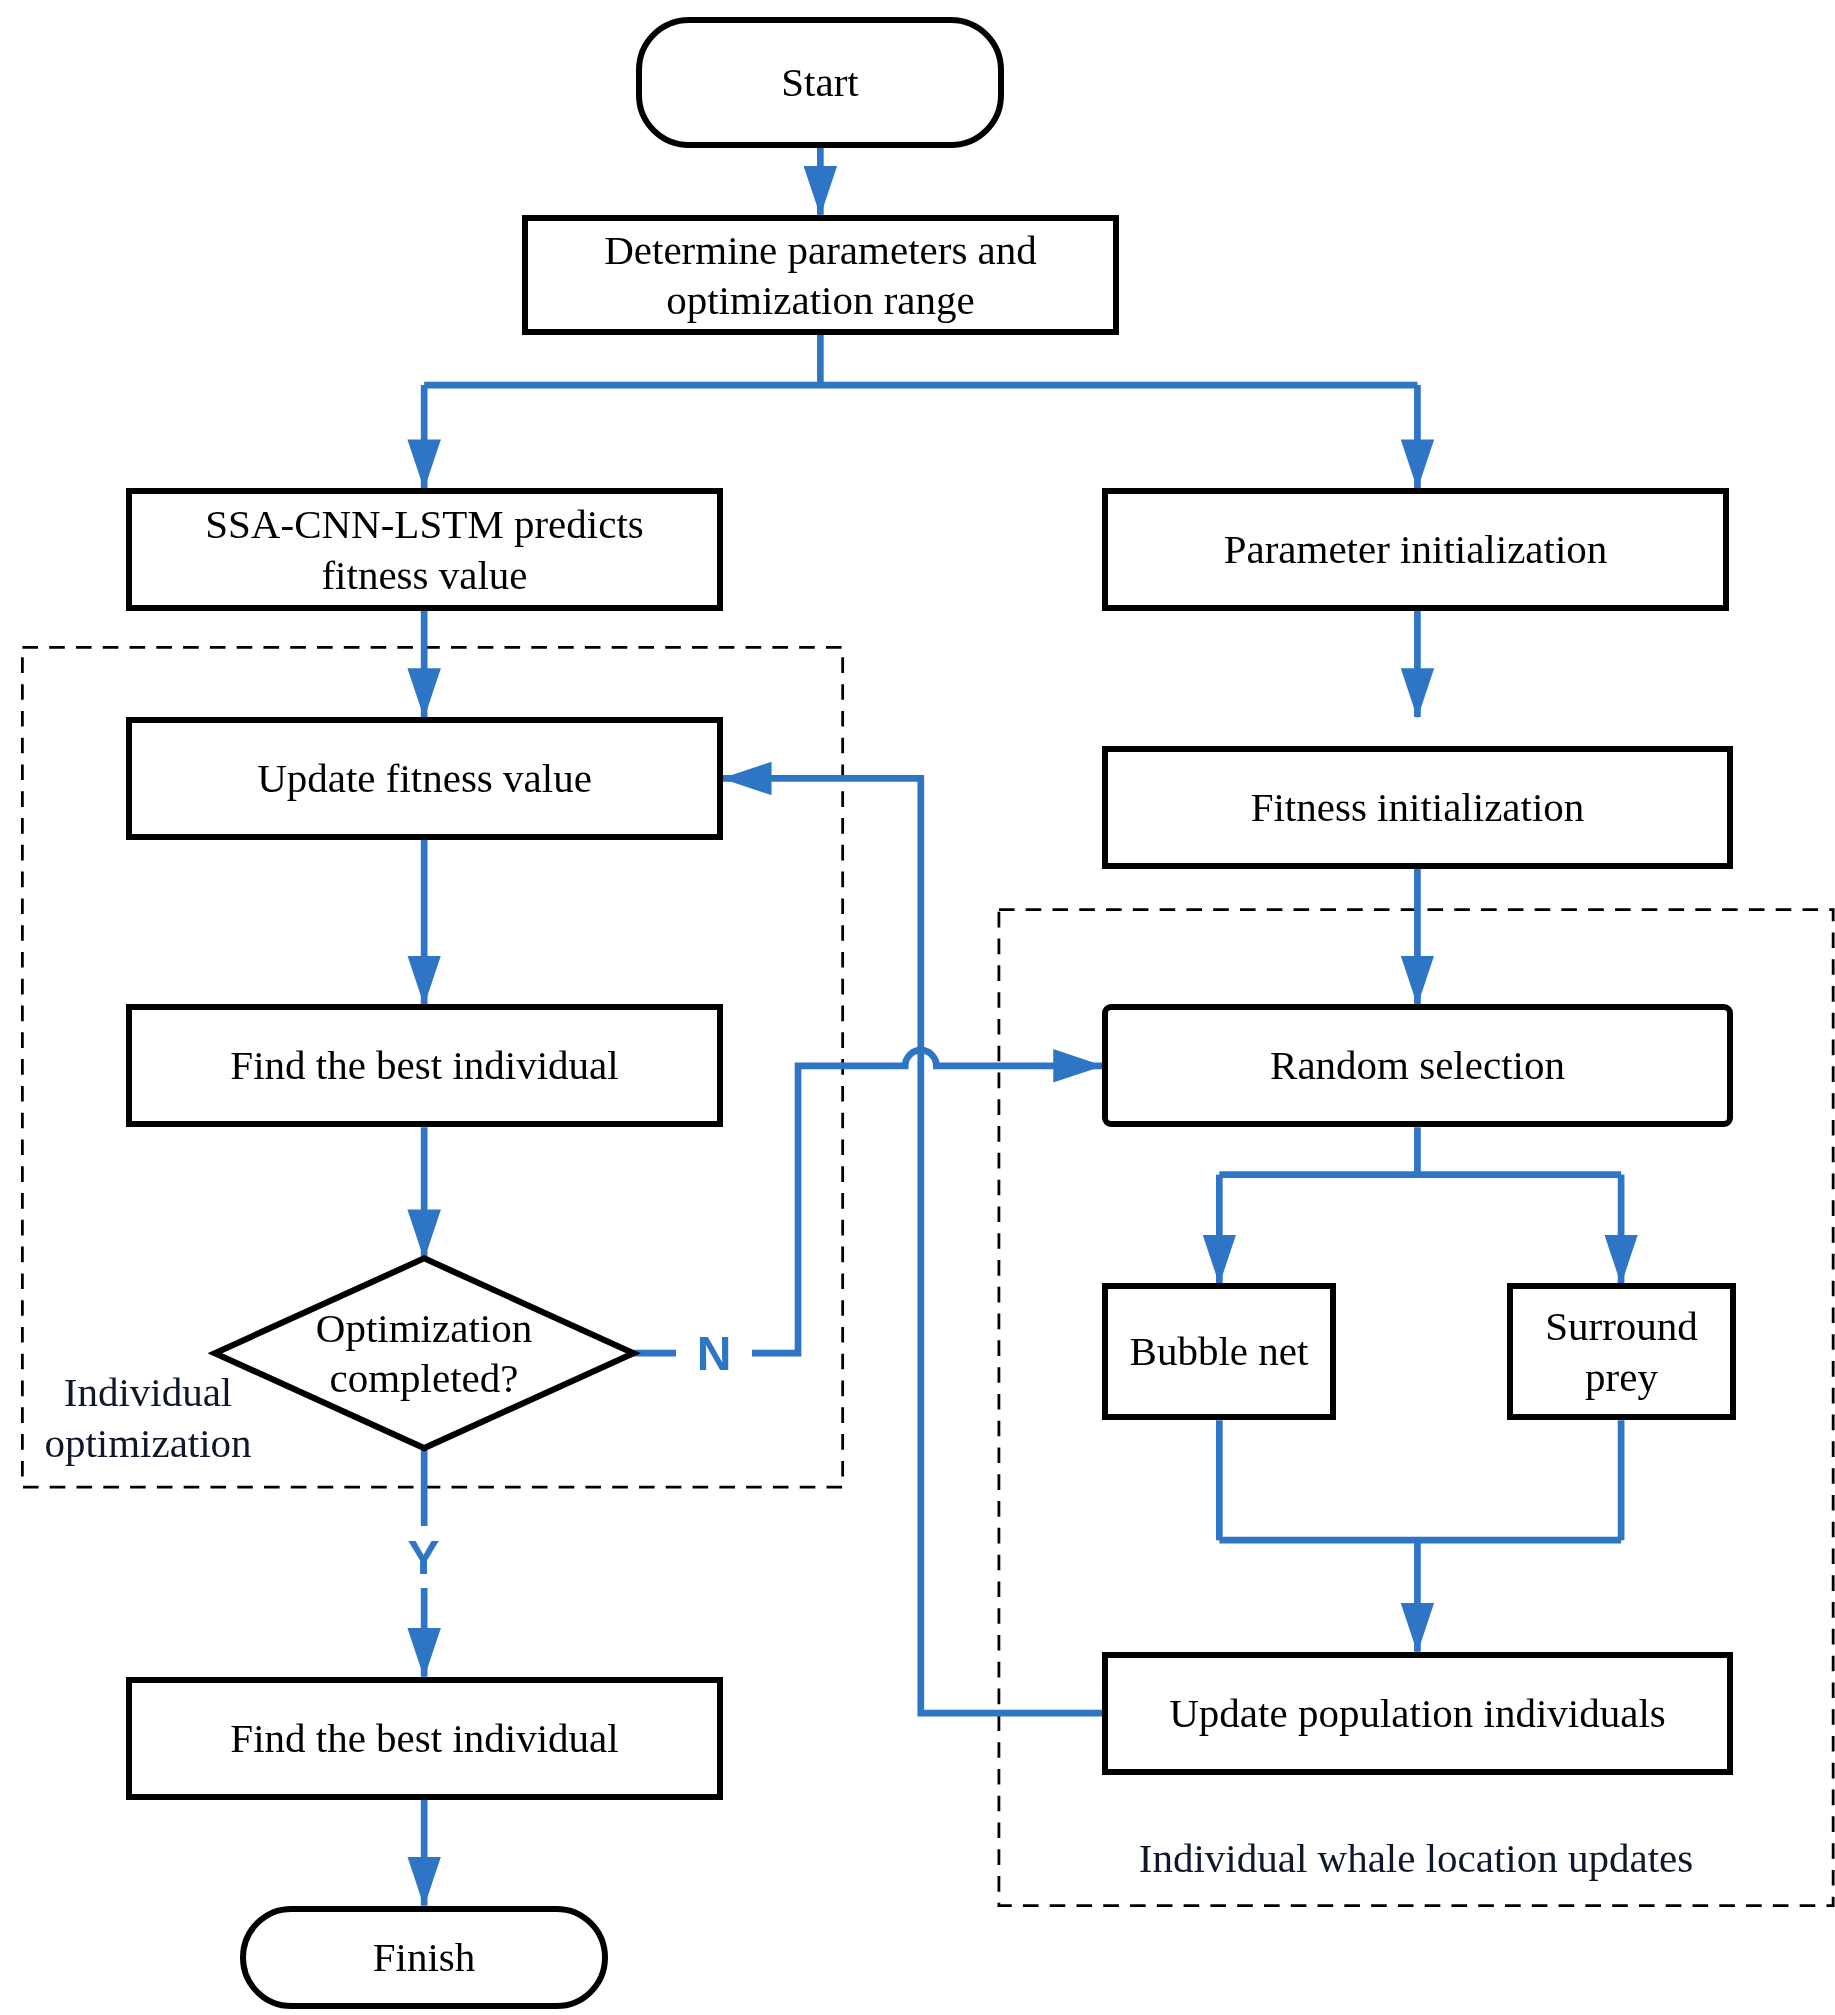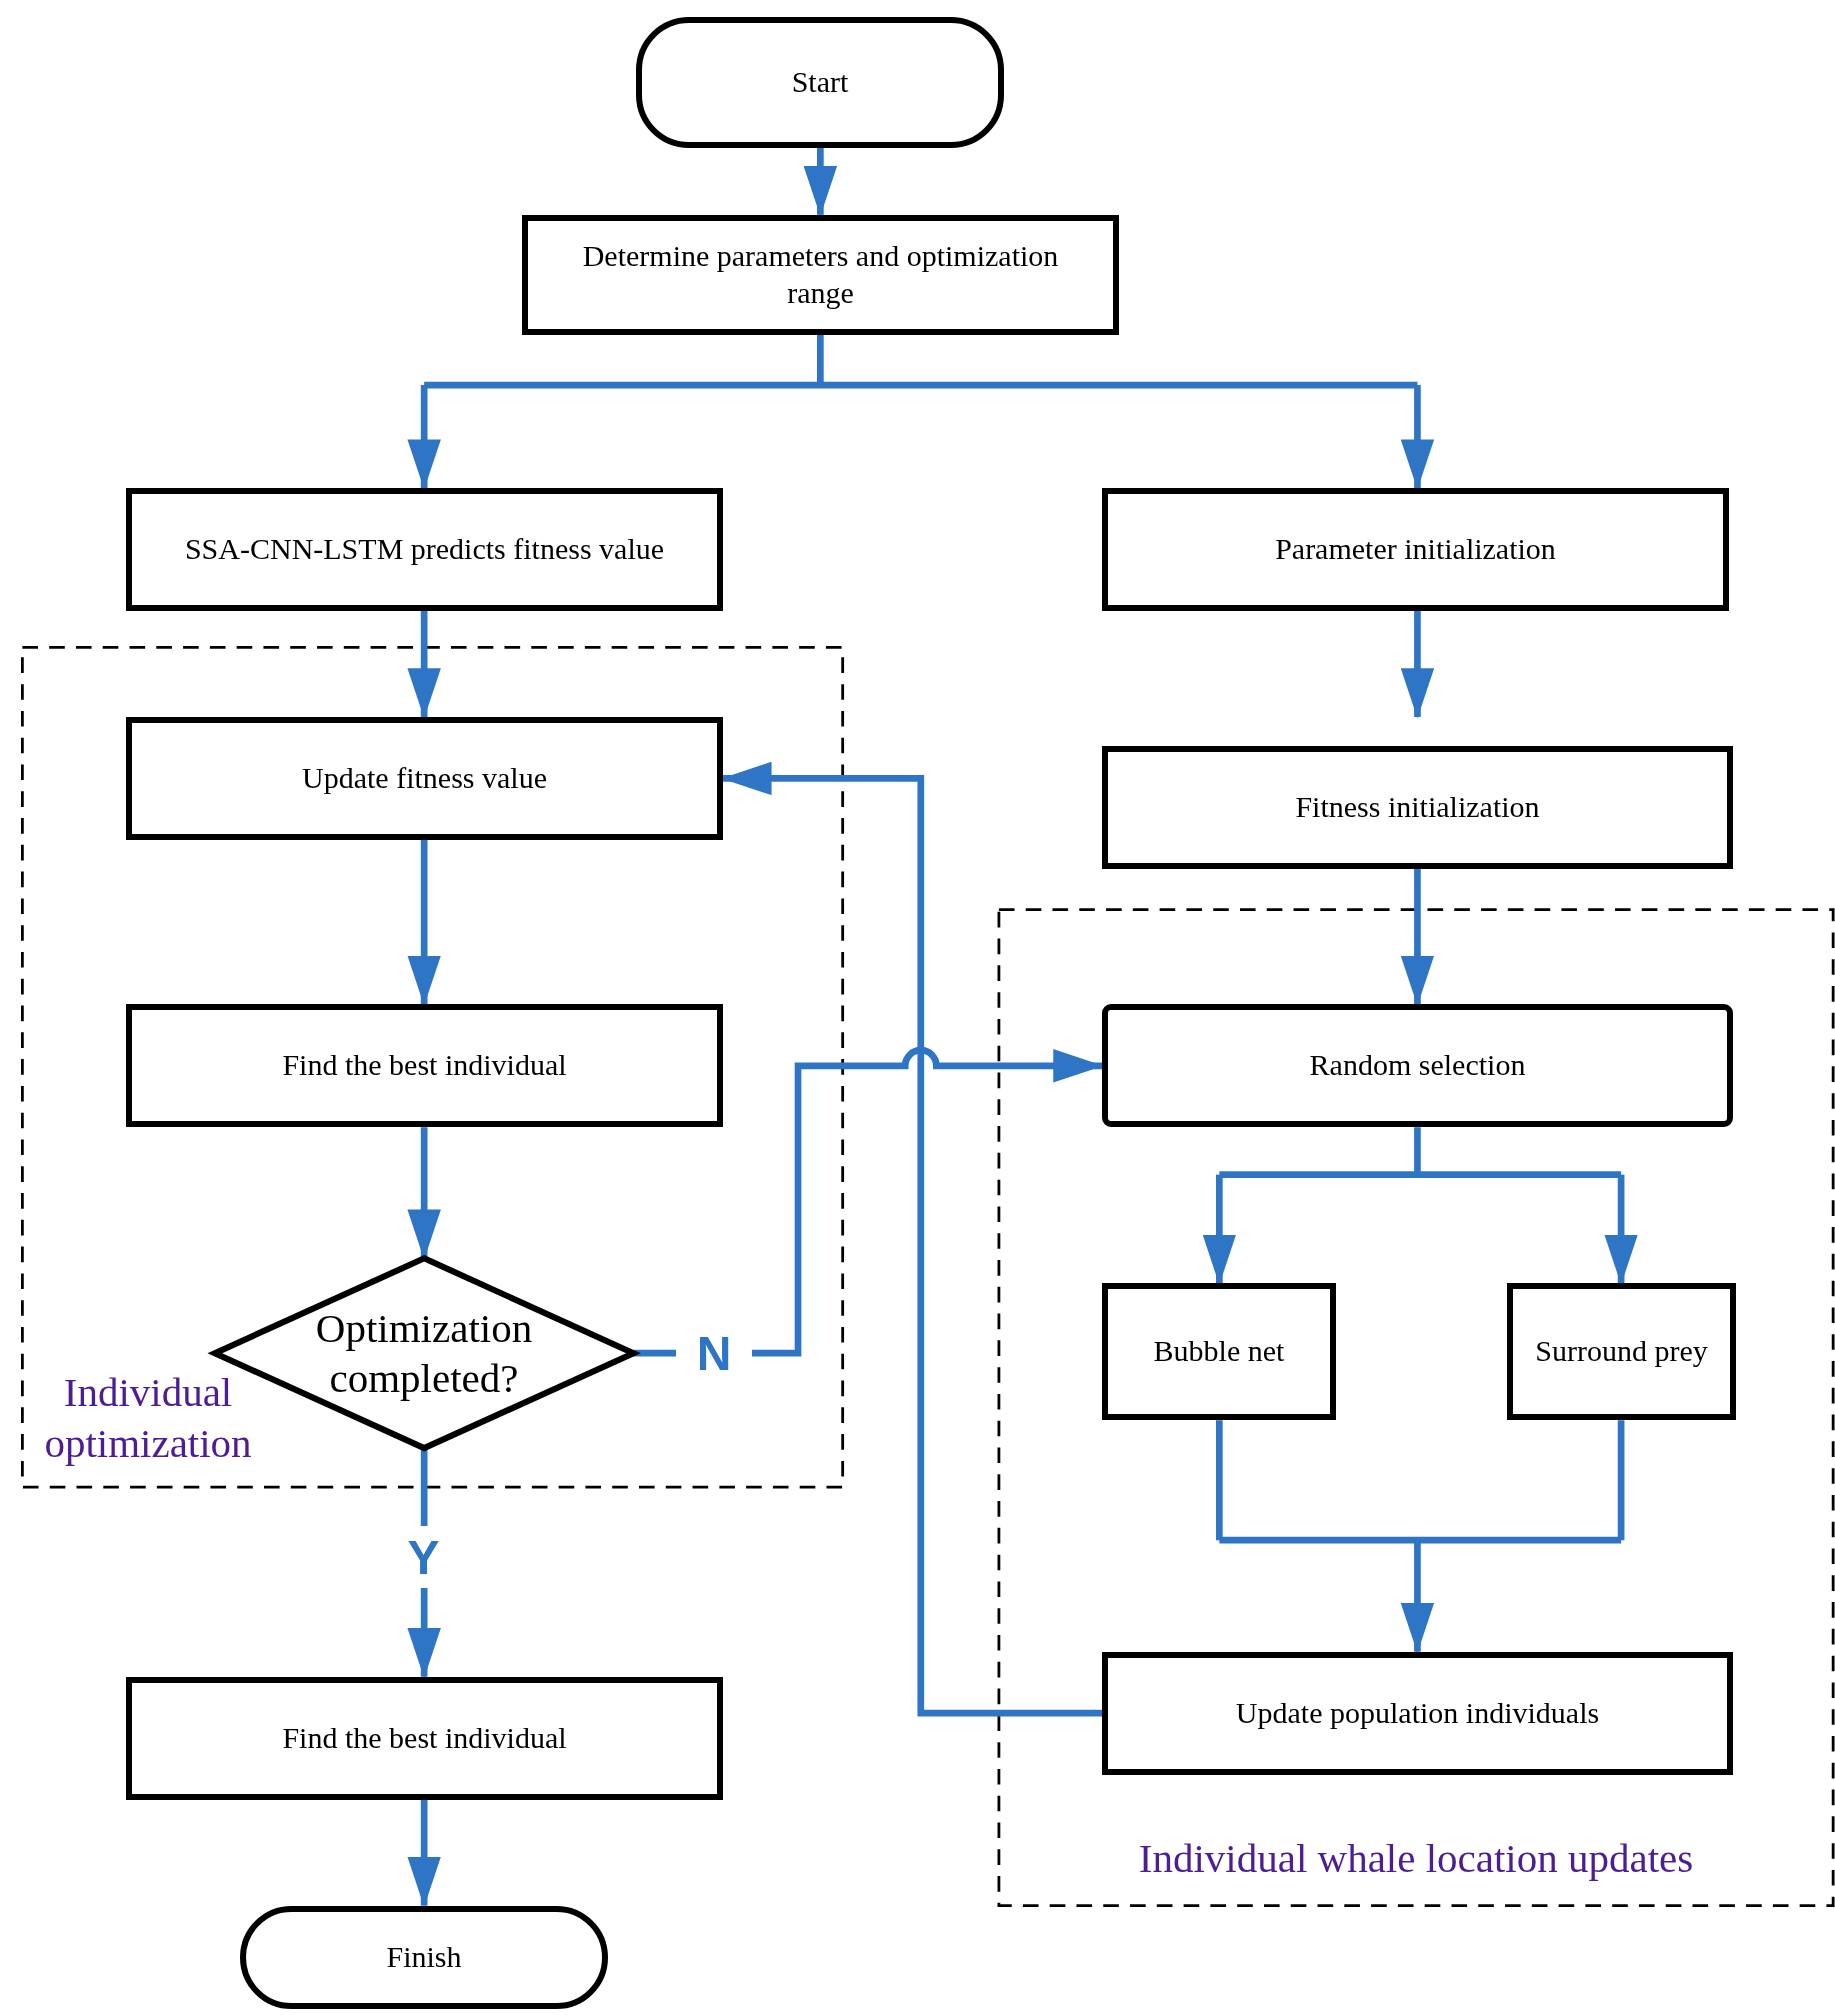--- a/index.html
+++ b/index.html
@@ -6,36 +6,36 @@
   html, body { margin: 0; padding: 0; background: #ffffff; }
   body { width: 1836px; height: 2015px; overflow: hidden; }
   #canvas { position: relative; width: 1836px; height: 2015px; background: #ffffff; }
   #connector-layer { position: absolute; left: 0; top: 0; width: 1836px; height: 2015px; }
   .edge { stroke: var(--accent); stroke-width: 12; fill: none; }
   .dashed-group { stroke: #000000; stroke-width: 5; fill: none; stroke-dasharray: 28 20; }
   .diamond-shape { fill: #ffffff; stroke: #000000; stroke-width: 11; }
   .node {
     position: absolute; box-sizing: border-box; background: #ffffff;
     border: 6.1px solid #000000; display: flex; align-items: center; justify-content: center;
-    text-align: center; font-family: "Liberation Serif", serif; font-size: 30px;
+    text-align: center; font-family: "Liberation Serif", serif; font-size: 41px;
     line-height: 1.22; color: #000000;
   }
   .rounded { border-radius: 53px; border-width: 6.7px; }
   .diamond-text {
     position: absolute; display: flex; align-items: center; justify-content: center;
     text-align: center; font-family: "Liberation Serif", serif; font-size: 41px;
     line-height: 1.22; color: #000000; background: transparent;
   }
   .edge-label {
     position: absolute; background: #ffffff; color: var(--accent);
     font-family: "Liberation Sans", sans-serif; font-weight: 700; font-size: 48px;
     display: flex; align-items: center; justify-content: center;
   }
   .group-label {
-    position: absolute; text-align: center; color: #4c1d95;
+    position: absolute; text-align: center; color: #0f172a;
     font-family: "Liberation Serif", serif; font-size: 41px; line-height: 1.25;
   }
 </style>
 </head>
 <body>
 
 <div id="canvas">
 
   <svg id="connector-layer" viewBox="0 0 3290 3611" xmlns="http://www.w3.org/2000/svg">
     <defs>

